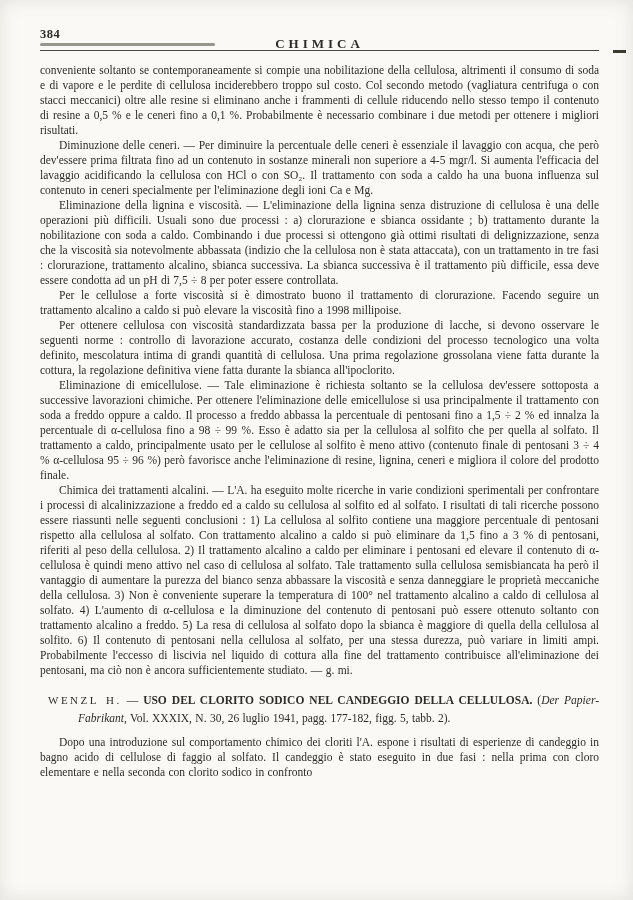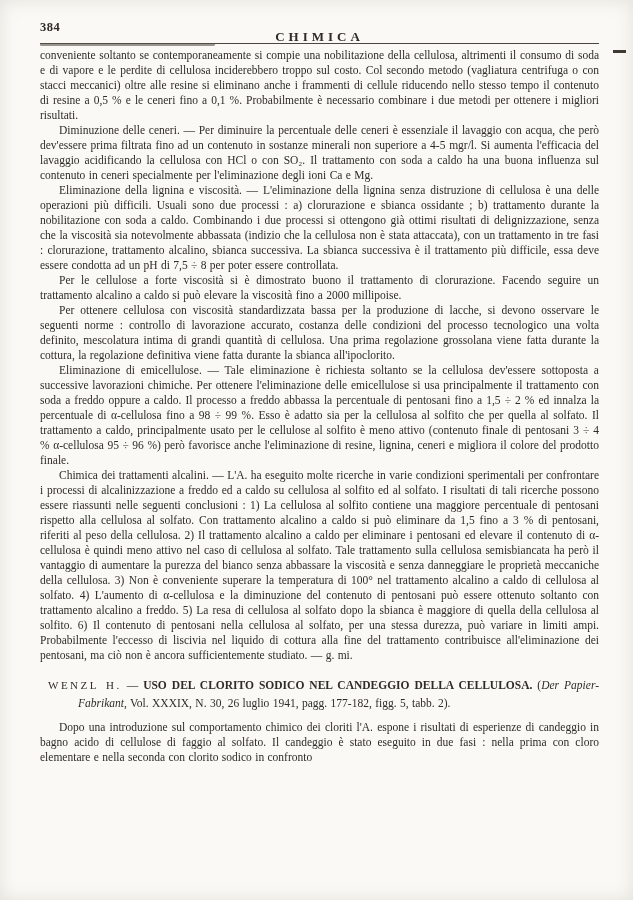--- a/index.html
+++ b/index.html
@@ -9,21 +9,21 @@
   }
   .page {
     position: relative;
     width: 633px;
     height: 900px;
     margin: 0 auto;
     background: #faf9f5;
     box-shadow: inset 0 0 18px rgba(120,115,105,0.18);
     overflow: hidden;
     box-sizing: border-box;
-    padding: 17px 34px 0 40px;
+    padding: 24px 34px 0 40px;
     font-family: "Liberation Serif", "DejaVu Serif", serif;
     color: #2f2c27;
   }
   .hdr {
     position: relative;
     height: 24px;
   }
   .pageno {
     font-weight: bold;
     font-size: 12.5px;
@@ -55,21 +55,21 @@
   }
   .edgemark {
     position: absolute;
     right: 7px;
     top: 50px;
     width: 13px;
     height: 2.6px;
     background: #3d3a34;
   }
   .body-text {
-    margin-top: 4px;
+    margin-top: 12px;
   }
   p.para {
     margin: 0;
     font-size: 11.5px;
     line-height: 15px;
     text-align: justify;
     text-indent: 19px;
     word-spacing: 0.5px;
   }
   p.para.first {
@@ -110,21 +110,21 @@
   <div class="edgemark"></div>
 
   <div class="body-text">
 
     <p class="para first"><span>conveniente soltanto se contemporaneamente si compie una nobilitazione della cellulosa, altrimenti il consumo di soda e di vapore e le perdite di cellulosa inciderebbero troppo sul costo. Col secondo metodo (vagliatura centrifuga o con stacci meccanici) oltre alle resine si eliminano anche i frammenti di cellule riducendo nello stesso tempo il contenuto di resine a 0,5 % e le ceneri fino a 0,1 %. Probabilmente è necessario combinare i due metodi per ottenere i migliori risultati.</span></p>
 
     <p class="para"><span class="lead">Diminuzione delle ceneri.</span><span> — Per diminuire la percentuale delle ceneri è essenziale il lavaggio con acqua, che però dev'essere prima filtrata fino ad un contenuto in sostanze minerali non superiore a 4-5 mgr/l. Si aumenta l'efficacia del lavaggio acidificando la cellulosa con HCl o con SO₂. Il trattamento con soda a caldo ha una buona influenza sul contenuto in ceneri specialmente per l'eliminazione degli ioni Ca e Mg.</span></p>
 
     <p class="para"><span class="lead">Eliminazione della lignina e viscosità.</span><span> — L'eliminazione della lignina senza distruzione di cellulosa è una delle operazioni più difficili. Usuali sono due processi : a) clorurazione e sbianca ossidante ; b) trattamento durante la nobilitazione con soda a caldo. Combinando i due processi si ottengono già ottimi risultati di delignizzazione, senza che la viscosità sia notevolmente abbassata (indizio che la cellulosa non è stata attaccata), con un trattamento in tre fasi : clorurazione, trattamento alcalino, sbianca successiva. La sbianca successiva è il trattamento più difficile, essa deve essere condotta ad un pH di 7,5 ÷ 8 per poter essere controllata.</span></p>
 
-    <p class="para"><span>Per le cellulose a forte viscosità si è dimostrato buono il trattamento di clorurazione. Facendo seguire un trattamento alcalino a caldo si può elevare la viscosità fino a 2000 millipoise.</span></p>
+    <p class="para"><span>Per le cellulose a forte viscosità si è dimostrato buono il trattamento di clorurazione. Facendo seguire un trattamento alcalino a caldo si può elevare la viscosità fino a 1998 millipoise.</span></p>
 
     <p class="para"><span>Per ottenere cellulosa con viscosità standardizzata bassa per la produzione di lacche, si devono osservare le seguenti norme : controllo di lavorazione accurato, costanza delle condizioni del processo tecnologico una volta definito, mescolatura intima di grandi quantità di cellulosa. Una prima regolazione grossolana viene fatta durante la cottura, la regolazione definitiva viene fatta durante la sbianca all'ipoclorito.</span></p>
 
     <p class="para"><span class="lead">Eliminazione di emicellulose.</span><span> — Tale eliminazione è richiesta soltanto se la cellulosa dev'essere sottoposta a successive lavorazioni chimiche. Per ottenere l'eliminazione delle emicellulose si usa principalmente il trattamento con soda a freddo oppure a caldo. Il processo a freddo abbassa la percentuale di pentosani fino a 1,5 ÷ 2 % ed innalza la percentuale di α-cellulosa fino a 98 ÷ 99 %. Esso è adatto sia per la cellulosa al solfito che per quella al solfato. Il trattamento a caldo, principalmente usato per le cellulose al solfito è meno attivo (contenuto finale di pentosani 3 ÷ 4 % α-cellulosa 95 ÷ 96 %) però favorisce anche l'eliminazione di resine, lignina, ceneri e migliora il colore del prodotto finale.</span></p>
 
     <p class="para"><span class="lead">Chimica dei trattamenti alcalini.</span><span> — L'A. ha eseguito molte ricerche in varie condizioni sperimentali per confrontare i processi di alcalinizzazione a freddo ed a caldo su cellulosa al solfito ed al solfato. I risultati di tali ricerche possono essere riassunti nelle seguenti conclusioni : 1) La cellulosa al solfito contiene una maggiore percentuale di pentosani rispetto alla cellulosa al solfato. Con trattamento alcalino a caldo si può eliminare da 1,5 fino a 3 % di pentosani, riferiti al peso della cellulosa. 2) Il trattamento alcalino a caldo per eliminare i pentosani ed elevare il contenuto di α-cellulosa è quindi meno attivo nel caso di cellulosa al solfato. Tale trattamento sulla cellulosa semisbiancata ha però il vantaggio di aumentare la purezza del bianco senza abbassare la viscosità e senza danneggiare le proprietà meccaniche della cellulosa. 3) Non è conveniente superare la temperatura di 100° nel trattamento alcalino a caldo di cellulosa al solfato. 4) L'aumento di α-cellulosa e la diminuzione del contenuto di pentosani può essere ottenuto soltanto con trattamento alcalino a freddo. 5) La resa di cellulosa al solfato dopo la sbianca è maggiore di quella della cellulosa al solfito. 6) Il contenuto di pentosani nella cellulosa al solfato, per una stessa durezza, può variare in limiti ampi. Probabilmente l'eccesso di liscivia nel liquido di cottura alla fine del trattamento contribuisce all'eliminazione dei pentosani, ma ciò non è ancora sufficientemente studiato. — </span><span class="sig">g. mi.</span></p>
 
     <p class="entry"><span class="author">WENZL H.</span><span> — </span><span class="etitle">USO DEL CLORITO SODICO NEL CANDEGGIO DELLA CELLULOSA. </span><span>(</span><span class="ejournal">Der Papier-Fabrikant</span><span>, Vol. XXXIX, N. 30, 26 luglio 1941, pagg. 177-182, figg. 5, tabb. 2).</span></p>
 
     <p class="para entry-body"><span>Dopo una introduzione sul comportamento chimico dei cloriti l'A. espone i risultati di esperienze di candeggio in bagno acido di cellulose di faggio al solfato. Il candeggio è stato eseguito in due fasi : nella prima con cloro elementare e nella seconda con clorito sodico in confronto</span></p>

